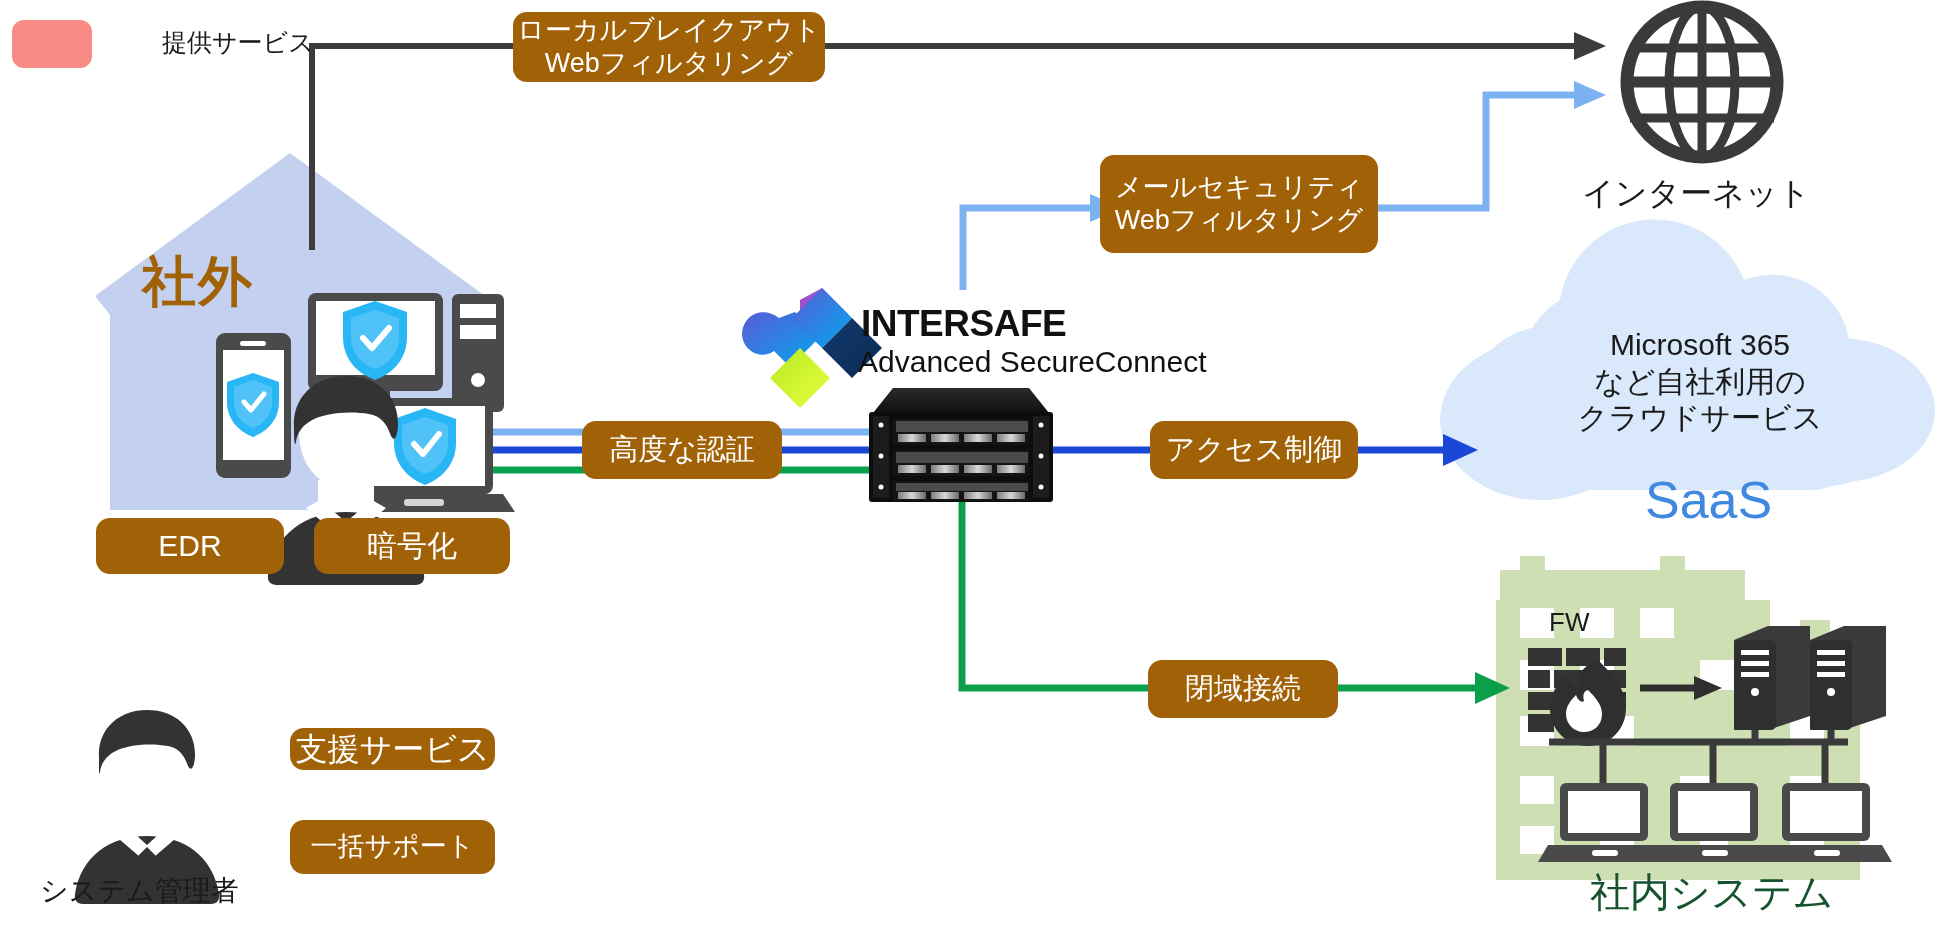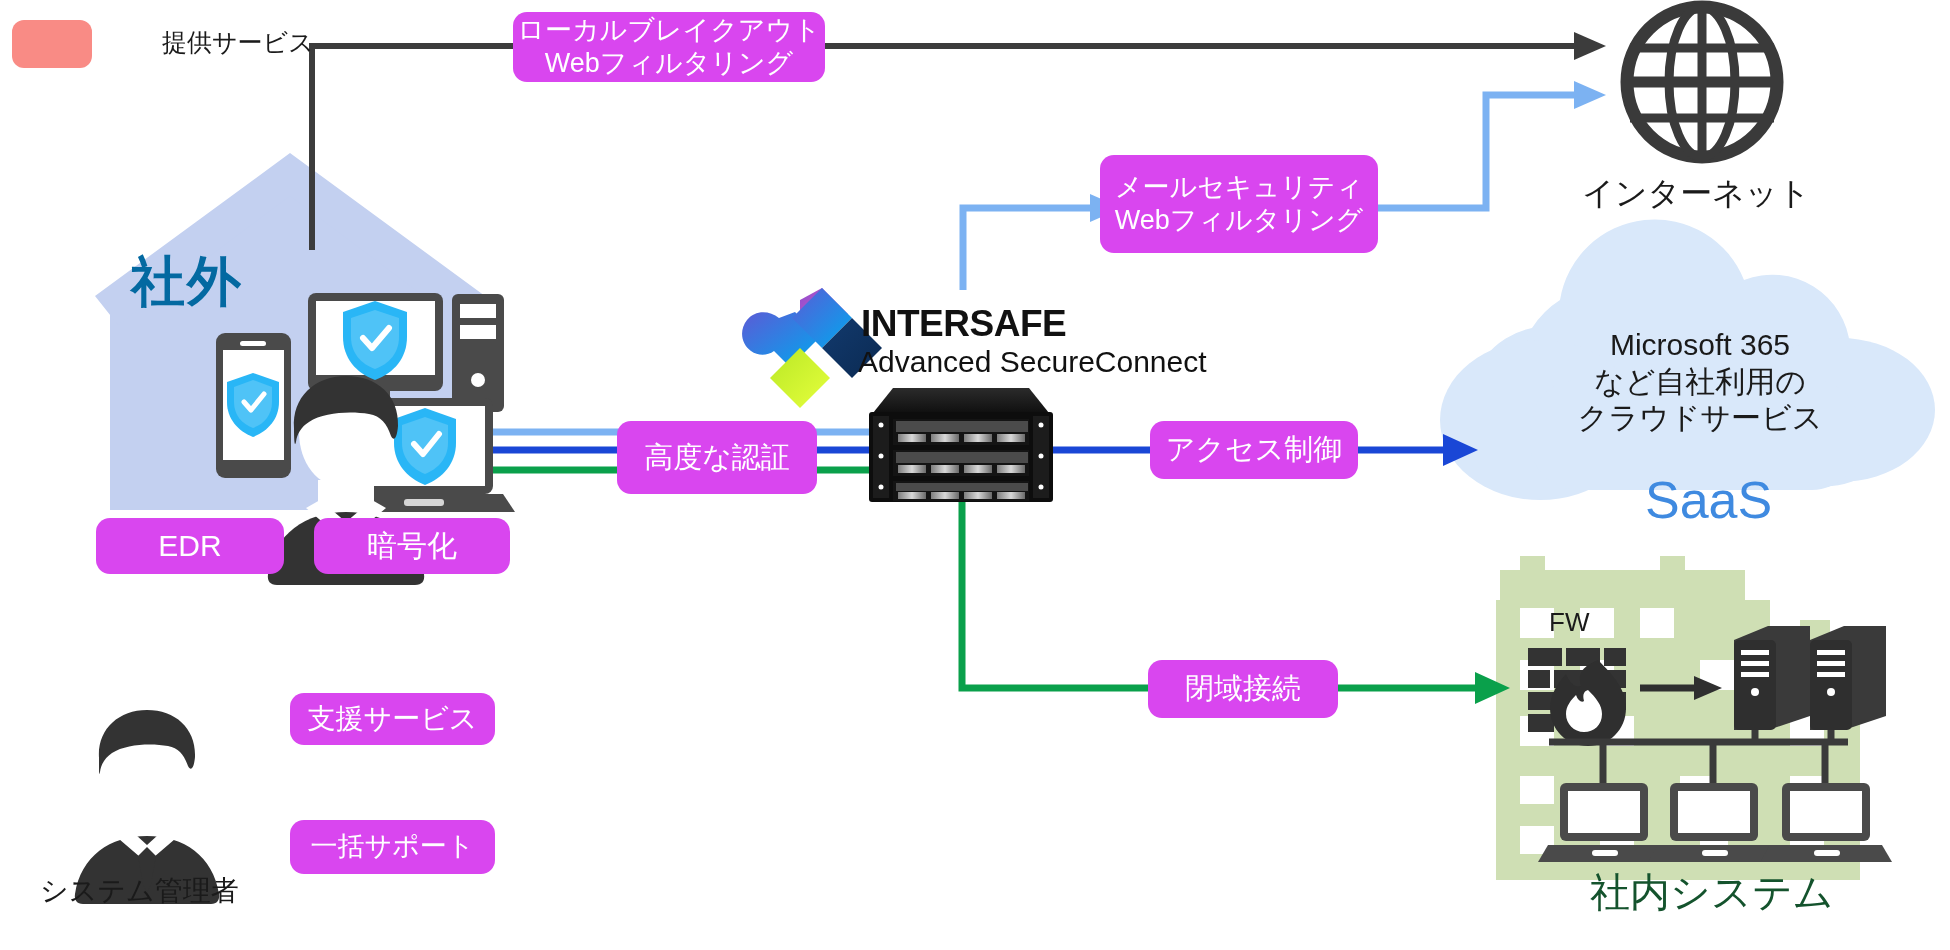--- a/index.html
+++ b/index.html
@@ -1,29 +1,29 @@
 <!DOCTYPE html>
 <html><head>
 <meta charset="utf-8">
 <style>
   html,body{margin:0;padding:0;background:#ffffff;}
   body{width:1950px;height:950px;position:relative;overflow:hidden;
        font-family:"Liberation Sans","DejaVu Sans",sans-serif;}
   #stage{position:absolute;left:0;top:0;width:1950px;height:950px;}
   
-  .pill{position:absolute;background:#d946ef;border-radius:14px;color:#fff;
+  .pill{position:absolute;background:#a16207;border-radius:14px;color:#fff;
         display:flex;align-items:center;justify-content:center;text-align:center;
         line-height:1.15;font-weight:400;z-index:30;box-sizing:border-box;}
   .pill.two{line-height:1.22;}
   
   .lbl{position:absolute;color:#1a1a1a;white-space:nowrap;z-index:25;}
   .lbl-legend{font-size:25px;margin-left:40px;}
   .lbl-inet{font-size:32px;}
   .lbl-admin{font-size:28px;}
-  .lbl-soto{font-size:54px;color:#0369a1;font-weight:700;letter-spacing:2px;}
+  .lbl-soto{font-size:54px;color:#a16207;font-weight:700;letter-spacing:2px;margin-left:11px;}
   .lbl-saas{font-size:52px;color:#3f8ae0;font-weight:400;}
   .lbl-naibu{font-size:40px;color:#14532d;font-weight:400;}
   .cloudtext{position:absolute;z-index:26;text-align:center;color:#1a1a1a;
              font-size:30px;line-height:1.22;white-space:pre-line;}
   .legend-swatch{position:absolute;background:#f98b85;border-radius:12px;}
   svg.layer{position:absolute;left:0;top:0;width:1950px;height:950px;overflow:visible;}
   svg.lines{z-index:10;}
   svg.art{z-index:5;}
   svg.artTop{z-index:20;}
   .logoTxt1{font-family:"Liberation Sans",sans-serif;font-weight:700;font-size:37px;
@@ -344,31 +344,31 @@
     </g>
   </svg>
 
   <div class="legend-swatch" style="left:12px;top:20px;width:80px;height:48px;"></div>
   <div class="lbl lbl-legend" style="left:122px;top:26px;">提供サービス</div>
 
   <div class="pill two" style="left:513px;top:12px;width:312px;height:70px;font-size:27px;">ローカルブレイクアウト<br>Webフィルタリング</div>
 
   <div class="pill two" style="left:1100px;top:155px;width:278px;height:98px;font-size:27px;text-align:center;">メールセキュリティ<br>Webフィルタリング</div>
 
-  <div class="pill" style="left:582px;top:421px;width:200px;height:73px;font-size:29px;margin-left:35px;">高度な認証</div>
+  <div class="pill" style="left:582px;top:421px;width:200px;height:58px;font-size:29px;">高度な認証</div>
 
   <div class="pill" style="left:1148px;top:660px;width:190px;height:58px;font-size:29px;">閉域接続</div>
 
   <div class="pill" style="left:1150px;top:421px;width:208px;height:58px;font-size:29px;">アクセス制御</div>
 
   <div class="pill" style="left:88px;top:518px;width:188px;height:56px;font-size:30px;margin-left:8px;">EDR</div>
 
   <div class="pill" style="left:314px;top:518px;width:196px;height:56px;font-size:30px;">暗号化</div>
 
-  <div class="pill" style="left:290px;top:693px;width:205px;height:52px;font-size:28px;">支援サービス</div>
+  <div class="pill" style="left:290px;top:728px;width:205px;height:42px;font-size:32px;">支援サービス</div>
 
   <div class="pill" style="left:290px;top:820px;width:205px;height:54px;font-size:27px;">一括サポート</div>
 
   <div class="lbl lbl-soto" style="left:131px;top:246px;">社外</div>
 
   <div class="lbl lbl-inet" style="left:1582px;top:172px;">インターネット</div>
 
   <div class="lbl lbl-admin" style="left:40px;top:872px;">システム管理者</div>
 
   <div class="cloudtext" style="left:1530px;top:327px;width:340px;">Microsoft 365<br>など自社利用の<br>クラウドサービス</div>

